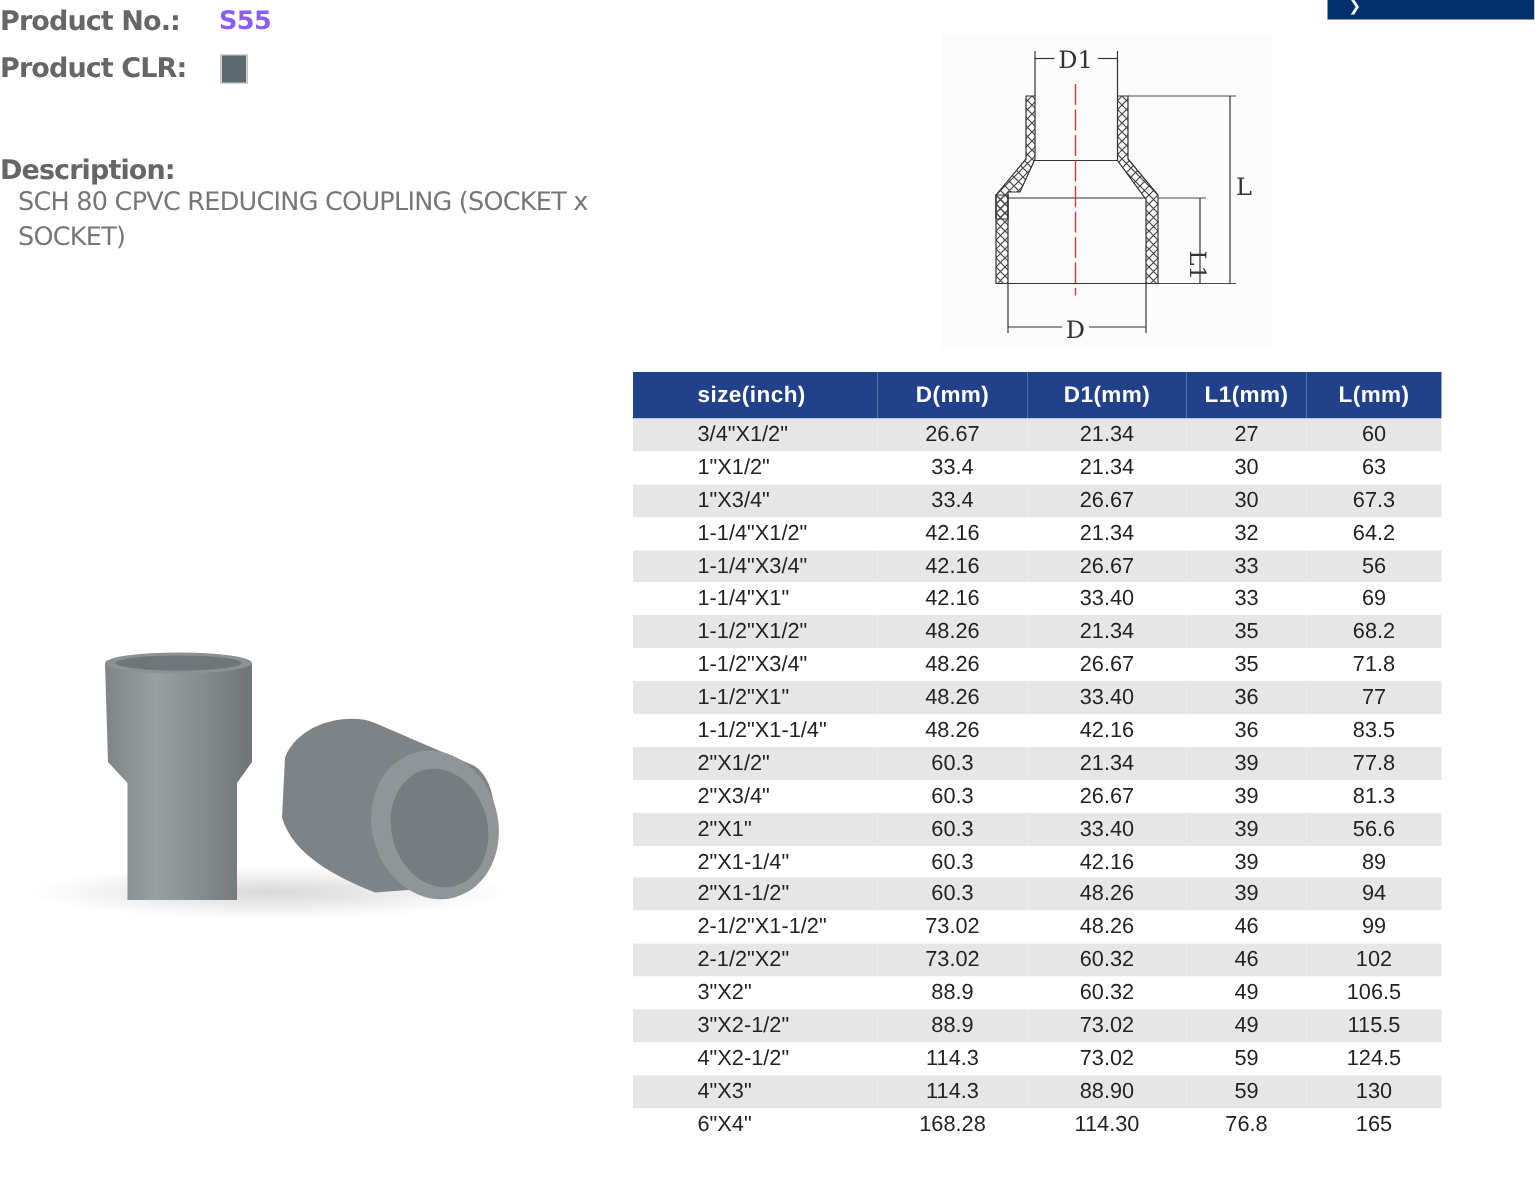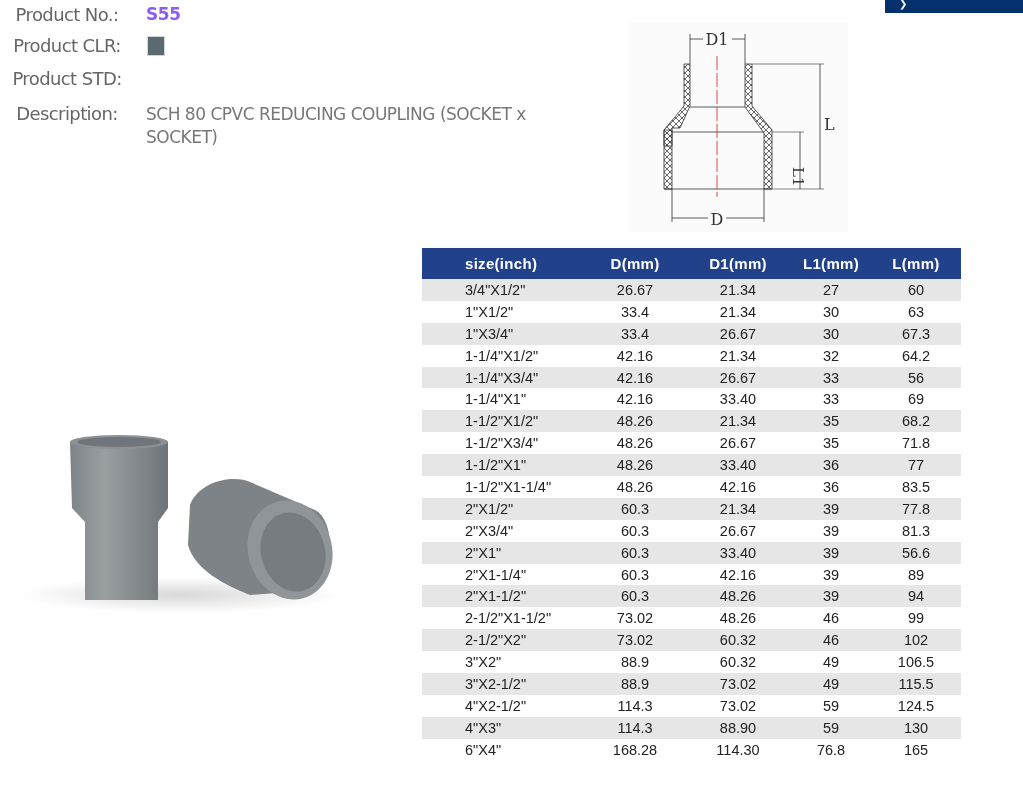--- a/index.html
+++ b/index.html
@@ -1,21 +1,21 @@
 <!DOCTYPE html>
 <html><head>
 <meta charset="utf-8">
 <style>
   html, body { margin:0; padding:0; background:#ffffff; }
   body { width:1023px; height:785px; position:relative; overflow:hidden; font-family:"Liberation Sans", sans-serif; }
   .top-btn { position:absolute; left:885px; top:0; width:138px; height:13px; background:#05306e; }
   .top-btn .arrow { position:absolute; left:14px; top:-2px; color:#fff; font-size:10px; }
   .info { position:absolute; left:0; top:0; }
   .row { position:absolute; display:flex; align-items:flex-start; }
-  .lbl { width:134px; text-align:center; color:#666; font-size:18px; font-family:"DejaVu Sans", sans-serif; font-weight:normal; letter-spacing:-0.6px; }
+  .lbl { width:134px; text-align:left; color:#666; font-size:18px; font-family:"DejaVu Sans", sans-serif; font-weight:bold; letter-spacing:-0.6px; }
   .val { margin-left:12px; color:#8b5cf6; font-size:17px; font-family:"DejaVu Sans", sans-serif; font-weight:bold; letter-spacing:-0.4px; }
   .desc { margin-left:12px; color:#777; font-size:17px; font-family:"DejaVu Sans", sans-serif; width:420px; line-height:23px; letter-spacing:-0.5px; }
   .swatch { margin-left:13px; width:18px; height:20px; background:#5b6a6e; border:1px solid #cfd4d6; box-sizing:border-box; }
   .diagram { position:absolute; left:628px; top:22px; width:220px; height:210px; background:#fbfbfb; }
   .photo { position:absolute; left:0; top:420px; width:360px; height:215px; background:#ffffff; }
   table.spec { position:absolute; left:422px; top:248px; width:539px; border-collapse:collapse; font-family:Liberation Sans, sans-serif; }
   table.spec th { background:#22418b; color:#ffffff; font-size:15px; font-weight:bold; height:31px; padding:0; letter-spacing:0.3px; }
   table.spec td { font-size:14.5px; color:#222; height:21.9px; padding:0; text-align:center; }
   table.spec tr:nth-child(odd) td { background:#e6e6e6; }
   table.spec tr:nth-child(even) td { background:#ffffff; }
@@ -32,23 +32,22 @@
 <div class="info">
   <div class="row" style="top:4px;left:0;">
     <span class="lbl">Product No.:</span>
     <span class="val">S55</span>
   </div>
   <div class="row" style="top:35px;left:0;">
     <span class="lbl">Product CLR:</span>
     <span class="swatch" style="margin-top: 1px; background: rgb(91, 106, 110);"></span>
   </div>
   <div class="row" style="top:68px;left:0;">
-    <span class="lbl">Product STD:</span>
-  </div>
-  <div class="row" style="top:103px;left:0;">
+  </div>
+  <div class="row" style="top:103px;left:0;flex-direction:column;">
     <span class="lbl">Description:</span>
     <span class="desc">SCH 80 CPVC REDUCING COUPLING (SOCKET x SOCKET)</span>
   </div>
 </div>
 
 <div class="diagram">
   <svg width="220" height="210" viewBox="0 0 220 210">
     <defs>
       <pattern id="hatch" width="6" height="6" patternUnits="userSpaceOnUse">
         <path d="M0,0 L6,6 M6,0 L0,6" stroke="#444" stroke-width="0.8"></path>

